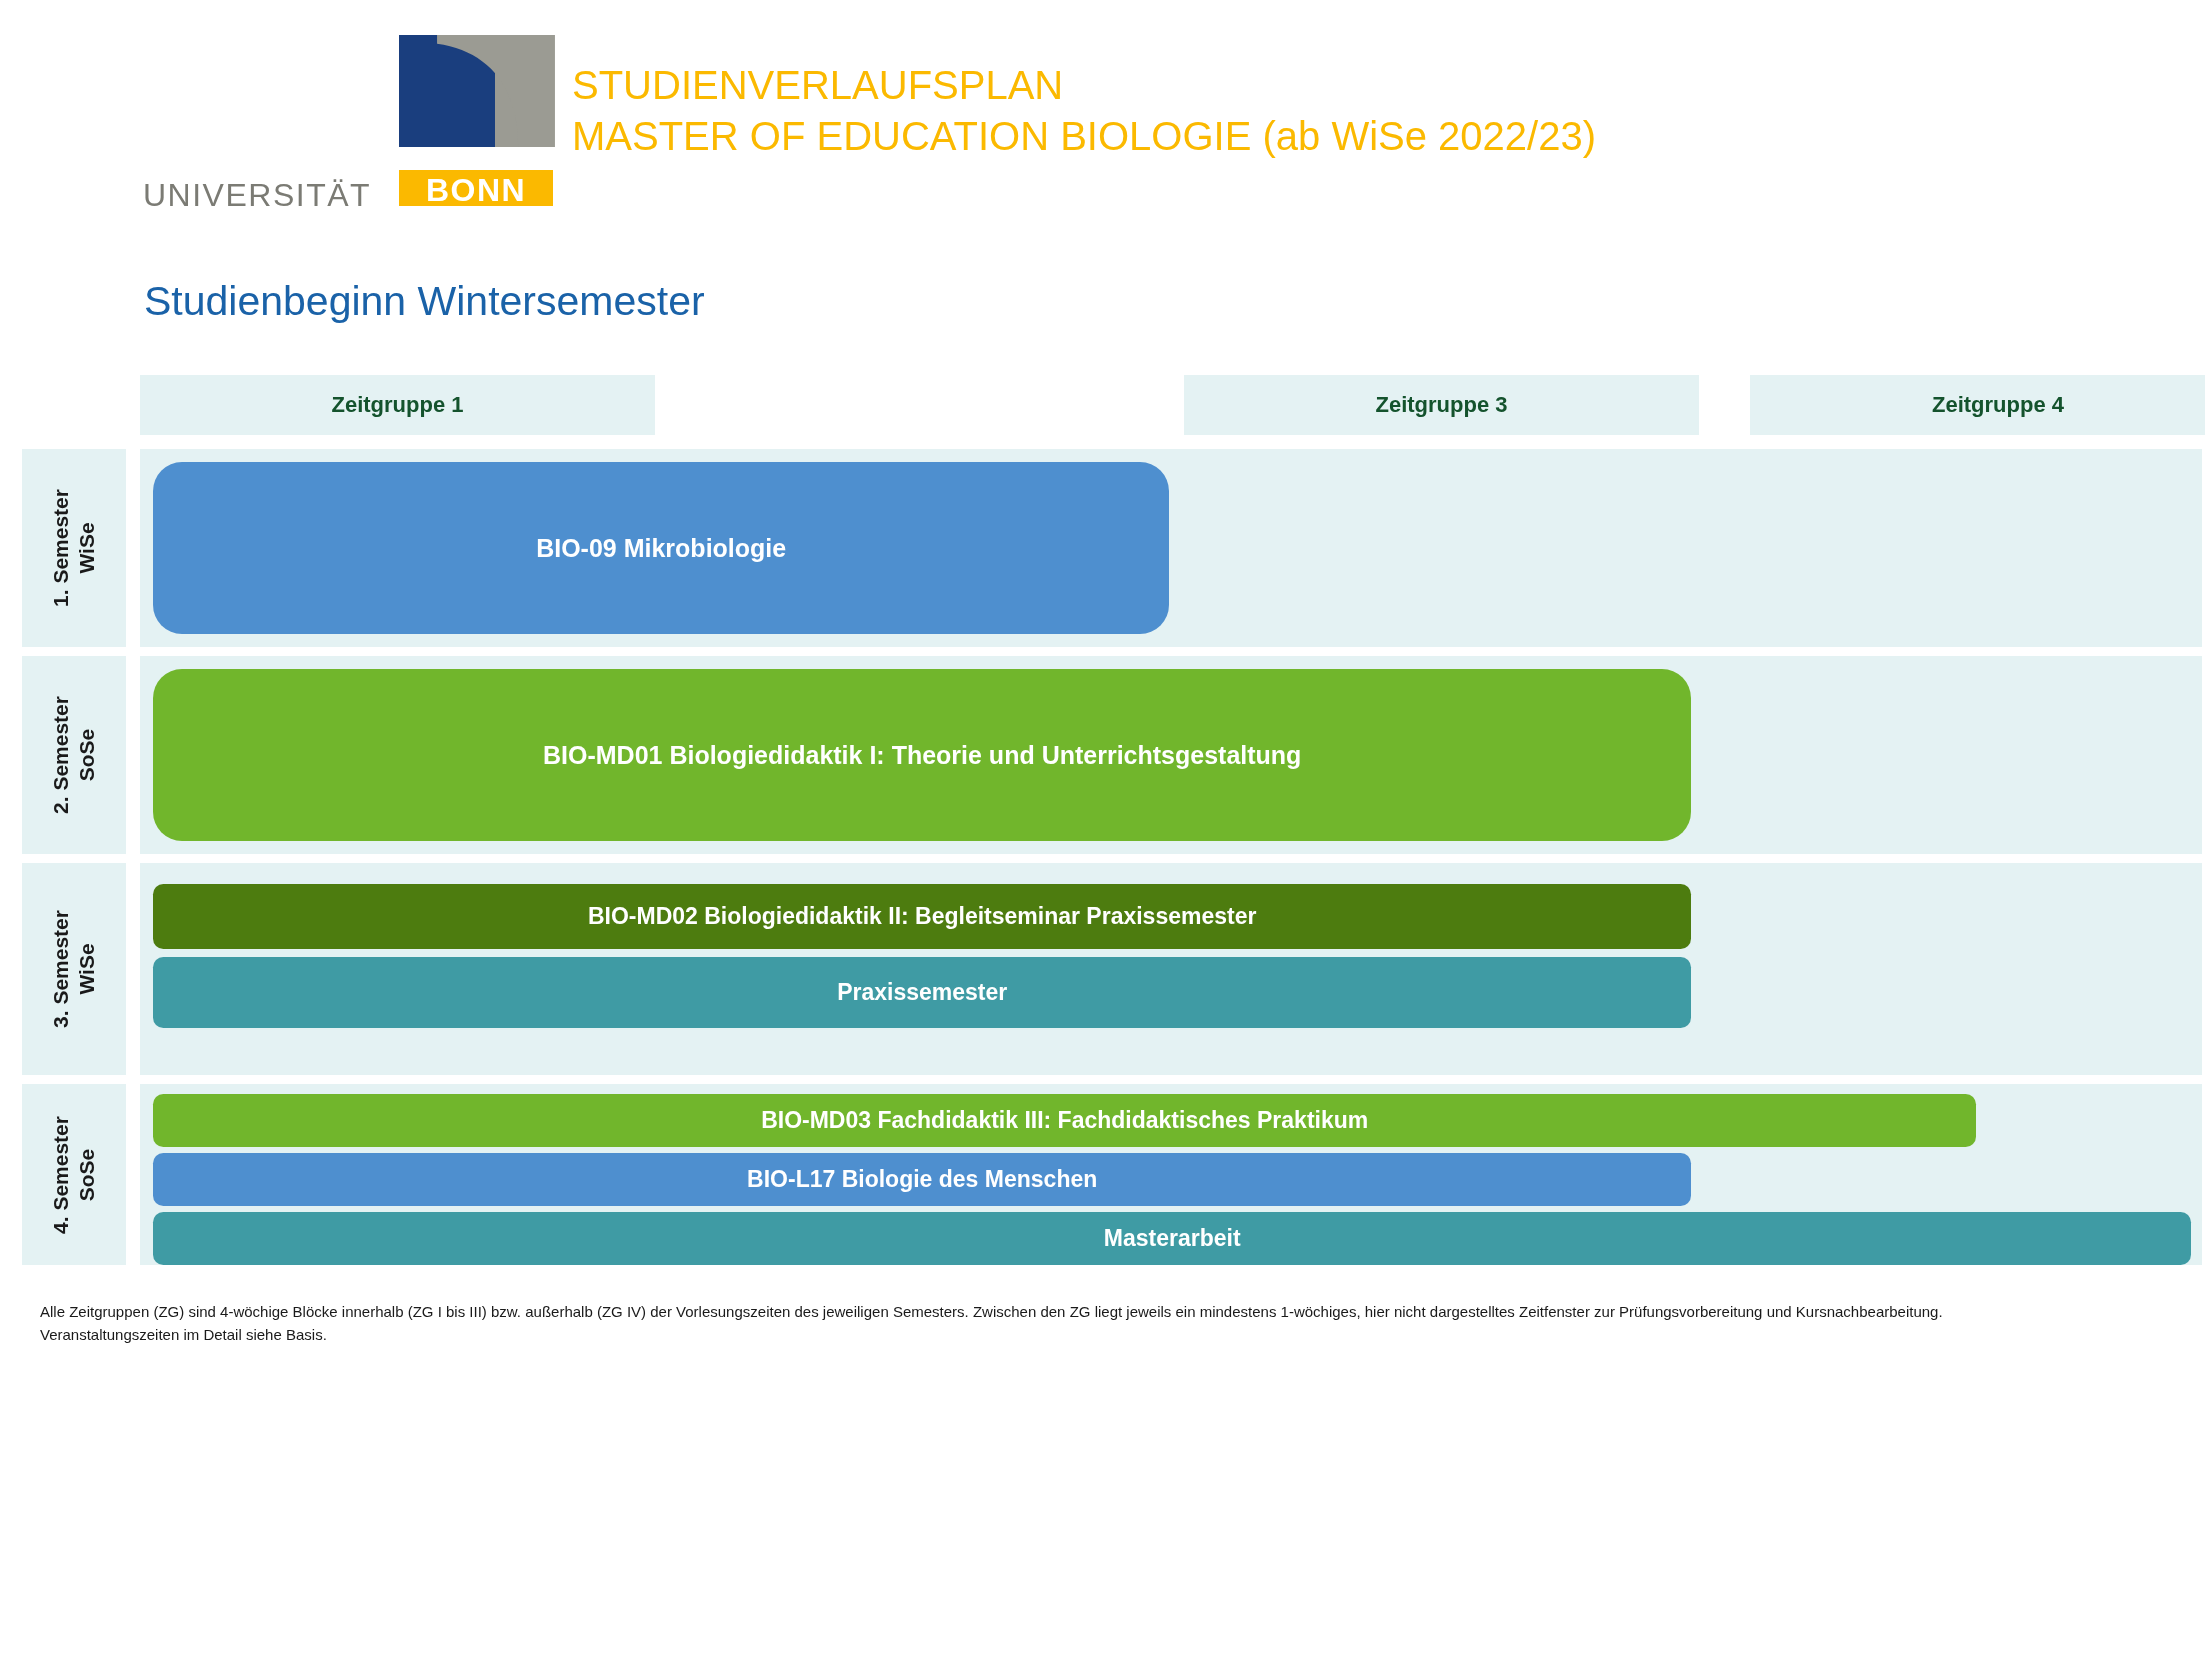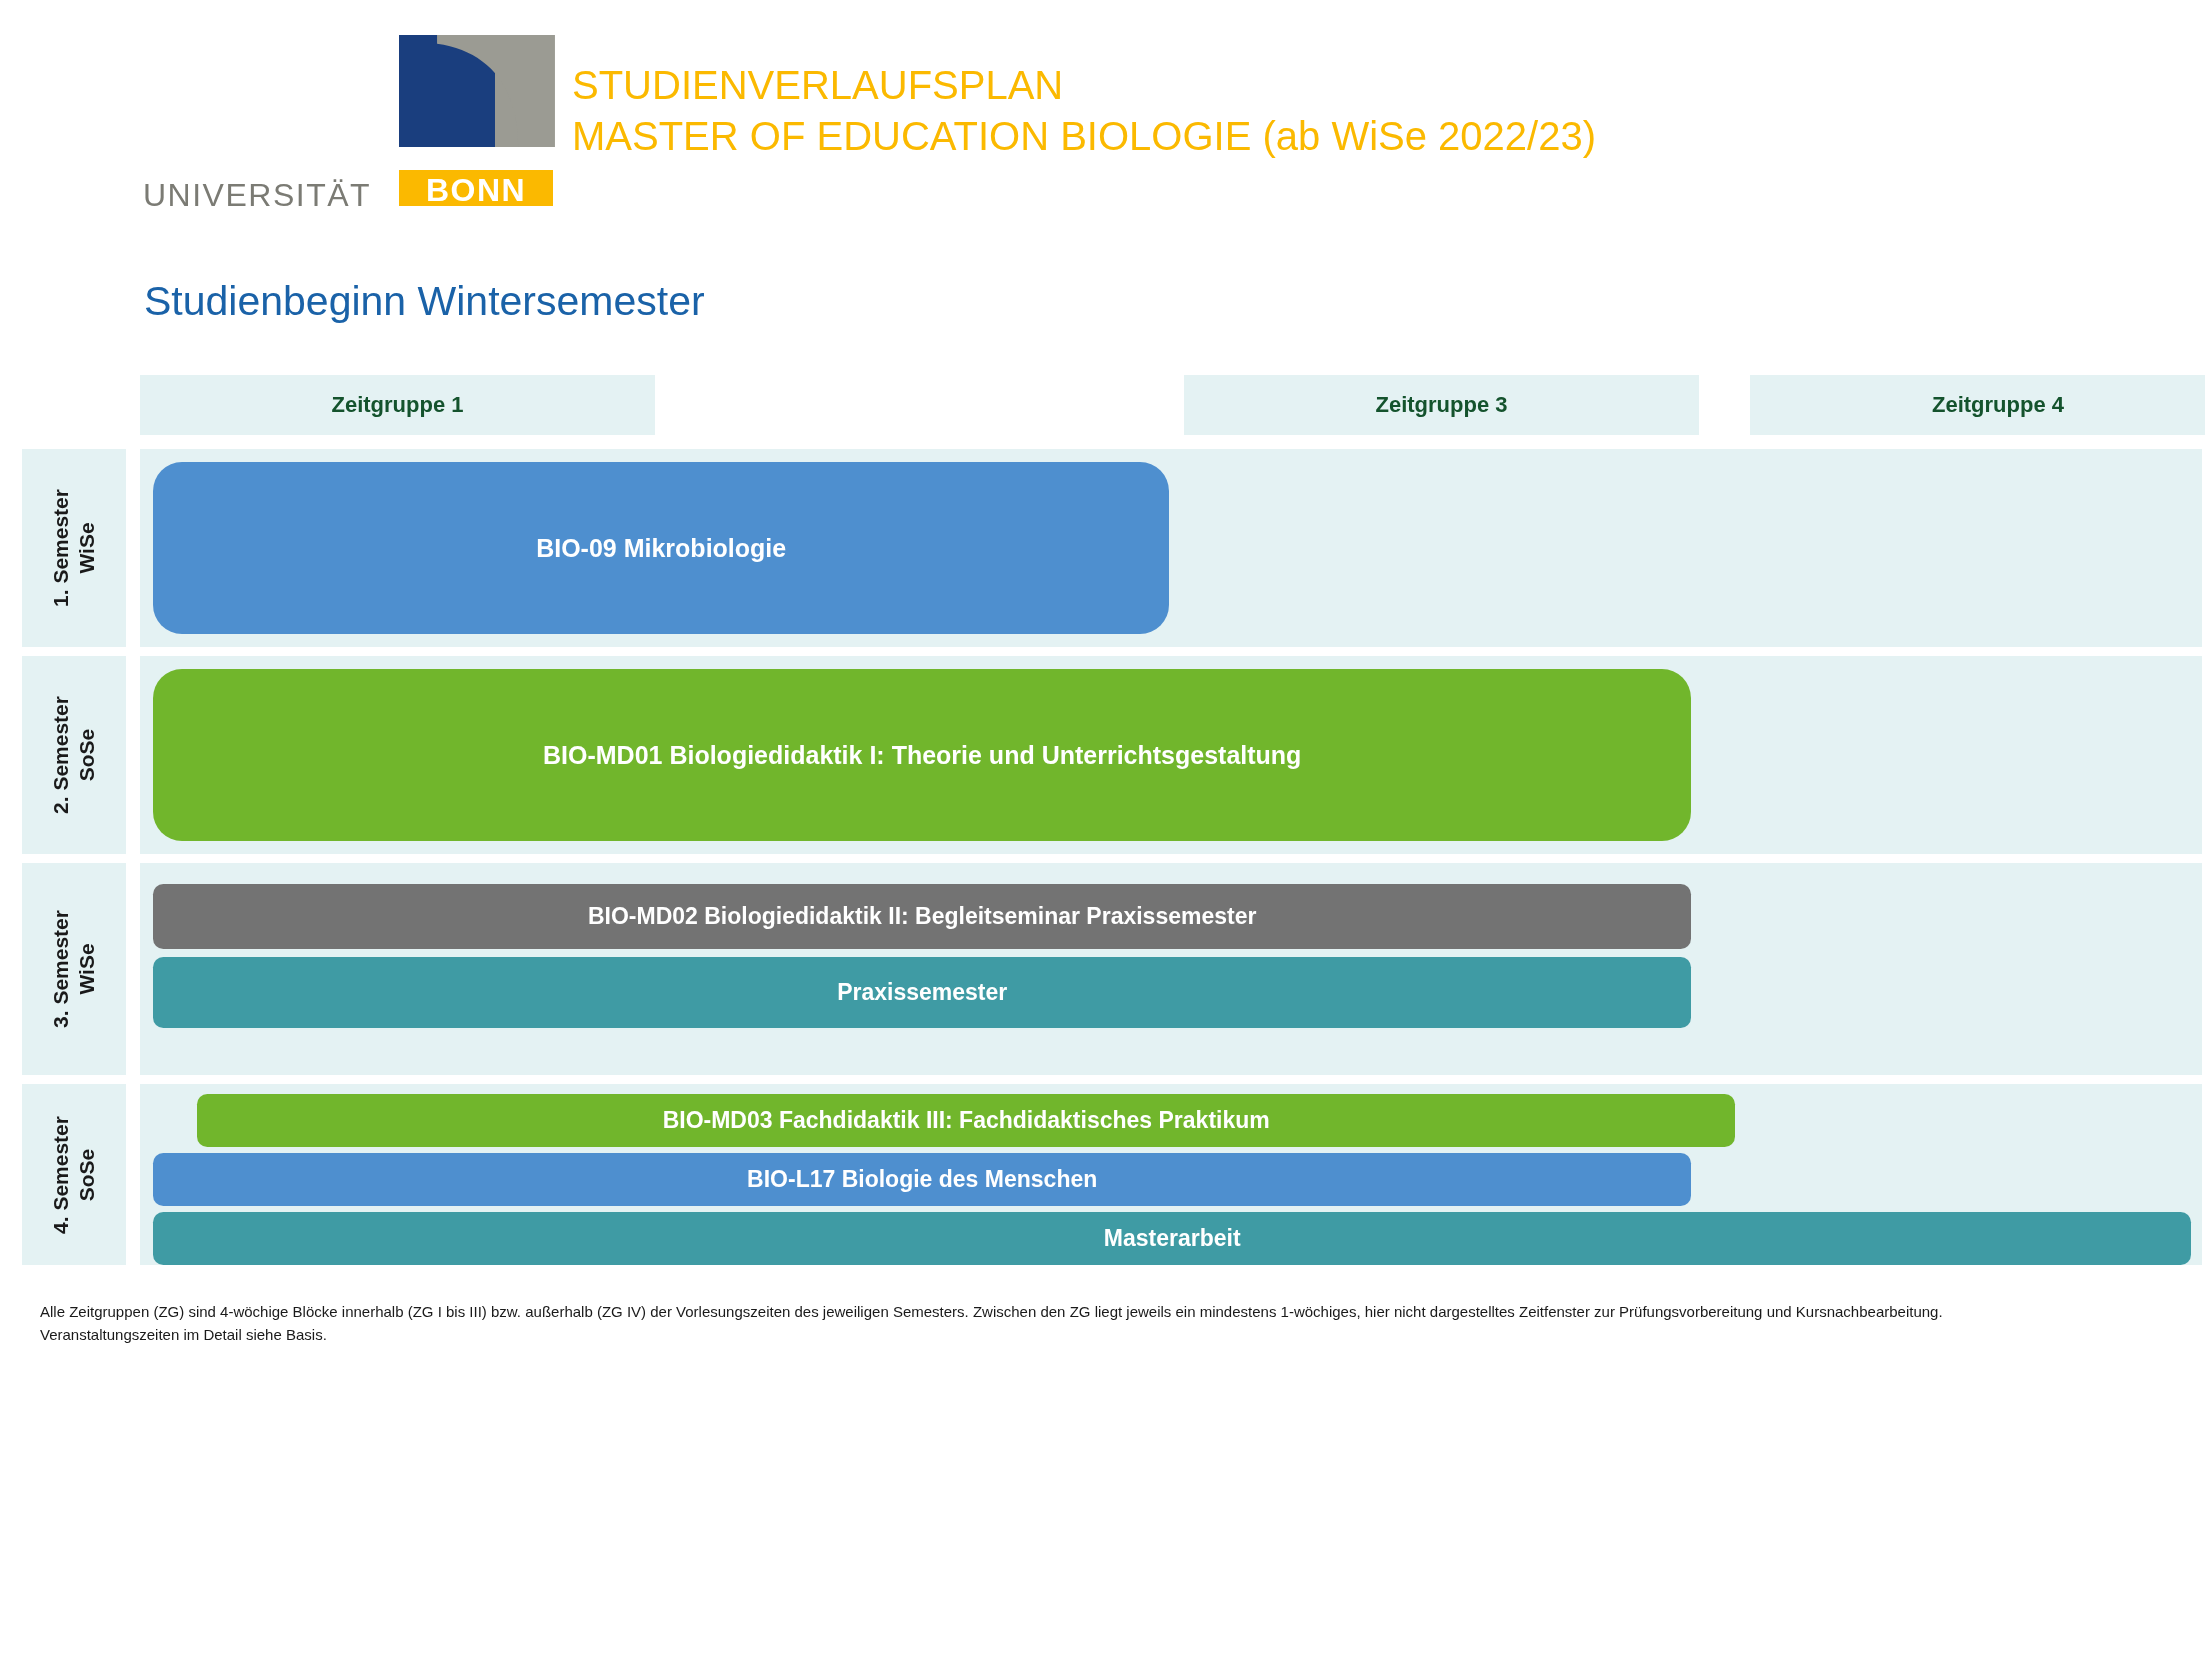--- a/index.html
+++ b/index.html
@@ -262,34 +262,34 @@
   </div>
 
   <div class="sem-row" style="top:488px;height:212px;">
     <div class="sem-label">
       <div class="sem-label-inner">
         <span>3. Semester</span><br>
         <span>WiSe</span>
       </div>
     </div>
     <div class="sem-body">
-      <div class="module" style="left:13.2px;top:20.6px;width:1538px;height:65px;background:#737373;">BIO-MD02 Biologiedidaktik II: Begleitseminar Praxissemester</div>
+      <div class="module" style="left:13.2px;top:20.6px;width:1538px;height:65px;background:#4d7c0f;">BIO-MD02 Biologiedidaktik II: Begleitseminar Praxissemester</div>
       <div class="module" style="left:13.2px;top:94px;width:1538px;height:71px;background:#3f9ba4;">Praxissemester</div>
     </div>
   </div>
 
   <div class="sem-row" style="top:709px;height:181px;">
     <div class="sem-label">
       <div class="sem-label-inner">
         <span>4. Semester</span><br>
         <span>SoSe</span>
       </div>
     </div>
     <div class="sem-body">
-      <div class="module" style="left:13.2px;top:10.3px;width:1538px;height:53px;background:#71b62c;margin-left:44px;">BIO-MD03 Fachdidaktik III: Fachdidaktisches Praktikum</div>
+      <div class="module" style="left:13.2px;top:10.3px;width:1823px;height:53px;background:#71b62c;">BIO-MD03 Fachdidaktik III: Fachdidaktisches Praktikum</div>
       <div class="module" style="left:13.2px;top:69px;width:1538px;height:53px;background:#4e8fcf;">BIO-L17 Biologie des Menschen</div>
       <div class="module" style="left:13.2px;top:128px;width:2038px;height:53px;background:#3f9ba4;">Masterarbeit</div>
     </div>
   </div>
 
 </div>
 
 <div class="footnote">Alle Zeitgruppen (ZG) sind 4-wöchige Blöcke innerhalb (ZG I bis III) bzw. außerhalb (ZG IV) der Vorlesungszeiten des jeweiligen Semesters. Zwischen den ZG liegt jeweils ein mindestens 1-wöchiges, hier nicht dargestelltes Zeitfenster zur Prüfungsvorbereitung und Kursnachbearbeitung. Veranstaltungszeiten im Detail siehe Basis.</div>
 
 

